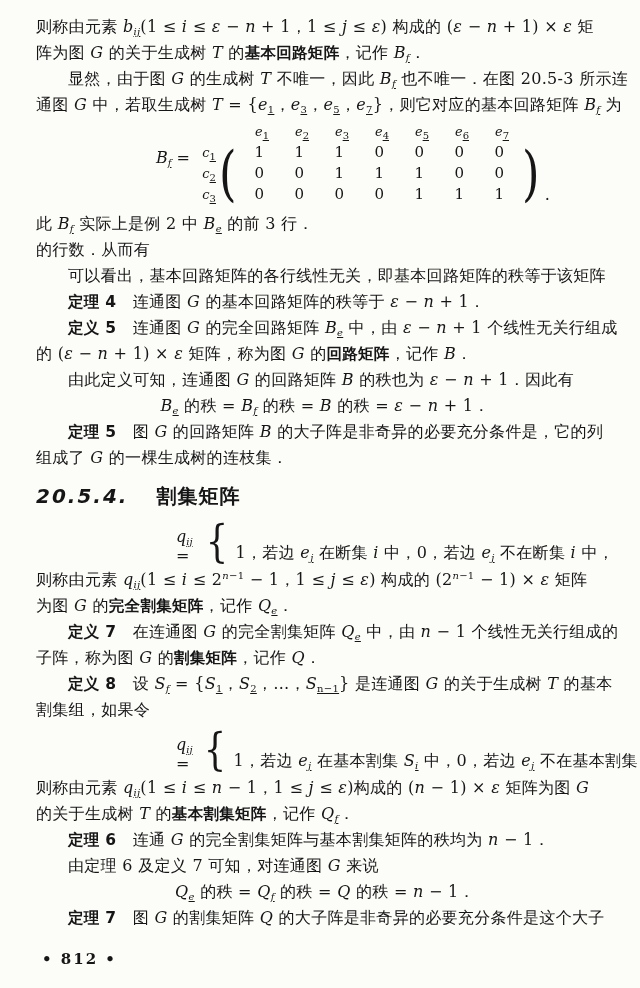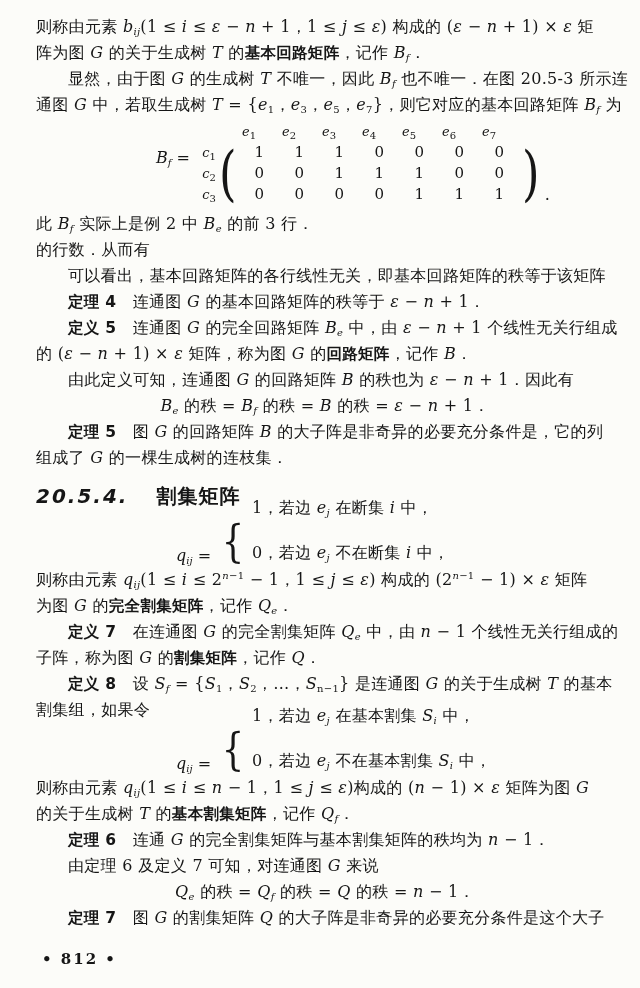--- a/index.html
+++ b/index.html
@@ -12,28 +12,28 @@
     font-size:16px;
     box-sizing:border-box;
     padding:14px 26px 0 36px;
     overflow:hidden;
   }
   .ln{line-height:26px;height:26px;white-space:nowrap;letter-spacing:.3px;}
   .indent{text-indent:32px;}
   .center{text-align:center;}
   b{font-weight:700;font-family:"DejaVu Sans","Liberation Sans",sans-serif;font-size:15.5px;text-align:right;}
   i{font-style:italic;}
-  sub{font-size:10px;vertical-align:-3px;line-height:0;}
+  sub{font-size:10px;vertical-align:-3px;line-height:0;text-decoration:underline;}
   sup{font-size:10px;vertical-align:6px;line-height:0;}
 
   
   .matrix{margin:4px 0 6px 120px;}
   .mx-flex{display:flex;}
   .mx-label{line-height:21px;margin-top:25px;margin-right:6px;}
-  .mx-headers{display:grid;grid-template-columns:repeat(7,40px);
+  .mx-headers{display:grid;grid-template-columns:repeat(7,40px);text-align:center;
               font-size:13px;line-height:20px;margin-left:46px;}
   .mx-main{display:flex;}
   .mx-rowlabels{display:flex;flex-direction:column;width:20px;text-align:right;
                 font-size:13px;}
   .mx-rowlabels span{line-height:21px;height:21px;}
   .paren{font-size:60px;line-height:63px;font-weight:400;align-self:center;
          font-family:"DejaVu Serif",serif;transform:scaleX(.75);}
   .mx-grid{display:grid;grid-template-columns:repeat(7,40px);grid-auto-rows:21px;
            text-align:center;line-height:21px;font-size:15px;}
   .mx-period{align-self:flex-end;line-height:20px;margin-left:2px;}
@@ -42,21 +42,21 @@
   .section-h{margin:13px 0 9px 0;line-height:24px;
              font-family:"DejaVu Sans","Liberation Sans",sans-serif;
              font-weight:700;font-size:20px;letter-spacing:1px;}
   .section-h .num{margin-right:28px;letter-spacing:2px;font-style:italic;}
 
   
   .cases{display:flex;align-items:flex-end;margin:2px 0 2px 140px;height:48px;}
   .cases .lhs{margin-right:8px;}
   .brace{font-size:44px;line-height:46px;font-weight:400;margin-right:5px;
          font-family:"DejaVu Serif",serif;transform:scaleX(.8);}
-  .case-lines{display:flex;flex-direction:column;gap:21px;}
+  .case-lines{display:flex;flex-direction:row;}
   .case-lines span{line-height:24px;height:24px;white-space:nowrap;letter-spacing:.3px;}
 
   .footer{position:absolute;left:42px;bottom:20px;font-size:15px;letter-spacing:2px;font-weight:700;text-align:right;}
 </style>
 </head>
 <body>
 
 <div class="page">
 
   <div class="ln">则称由元素 <i>b<sub>ij</sub></i>(1 ≤ <i>i</i> ≤ <i>ε</i> − <i>n</i> + 1，1 ≤ <i>j</i> ≤ <i>ε</i>) 构成的 (<i>ε</i> − <i>n</i> + 1) × <i>ε</i> 矩</div>

